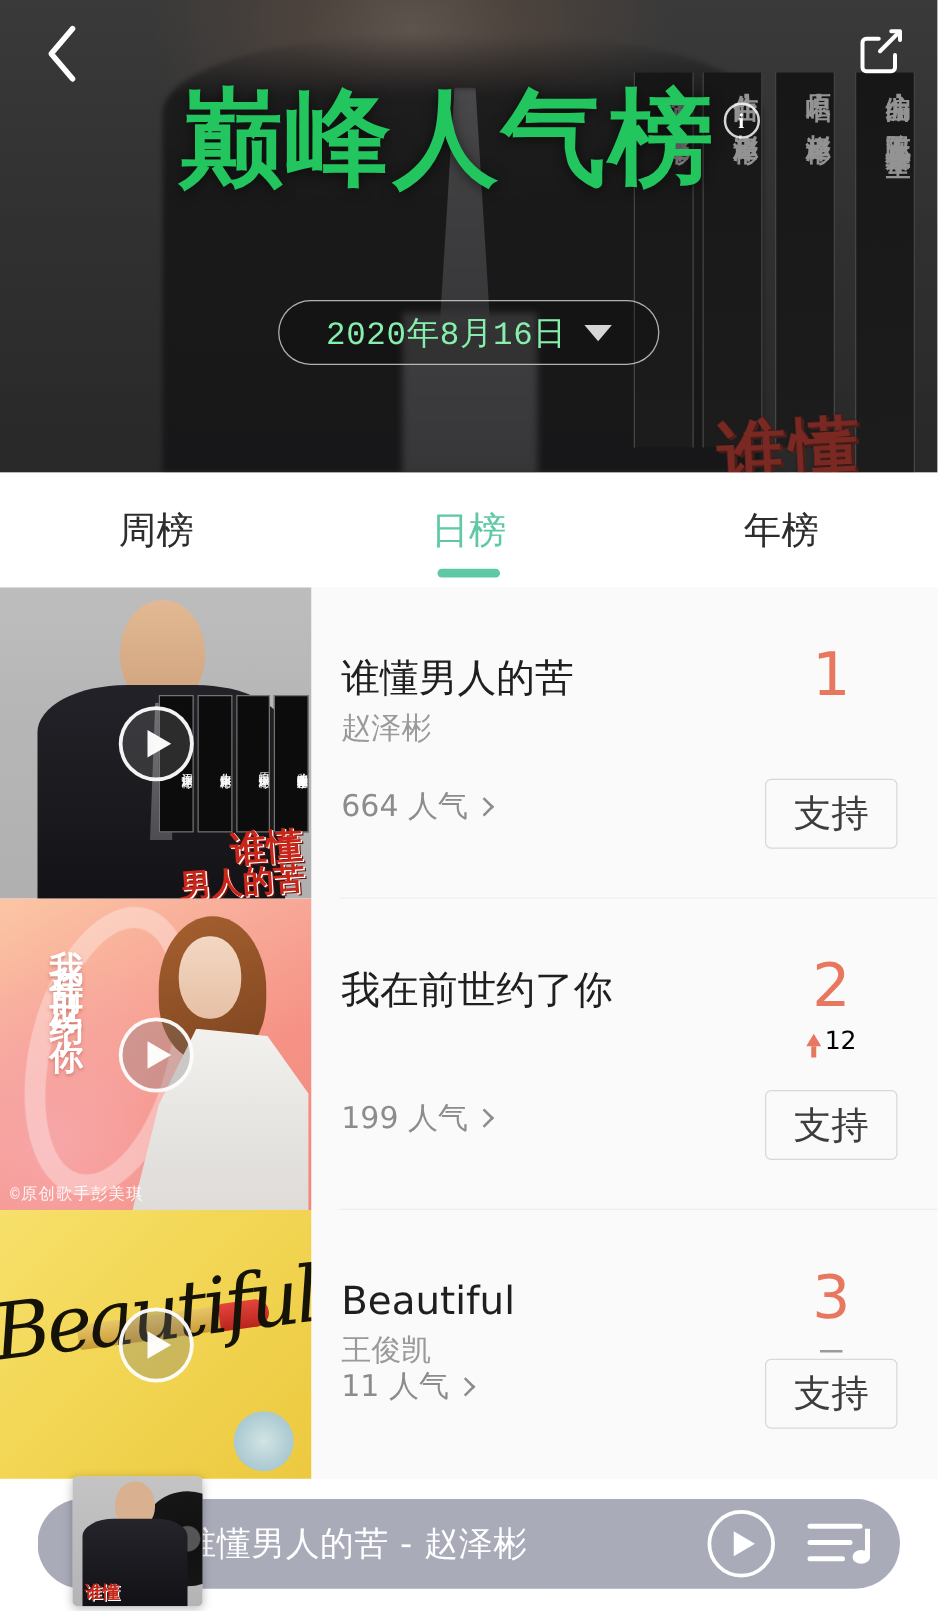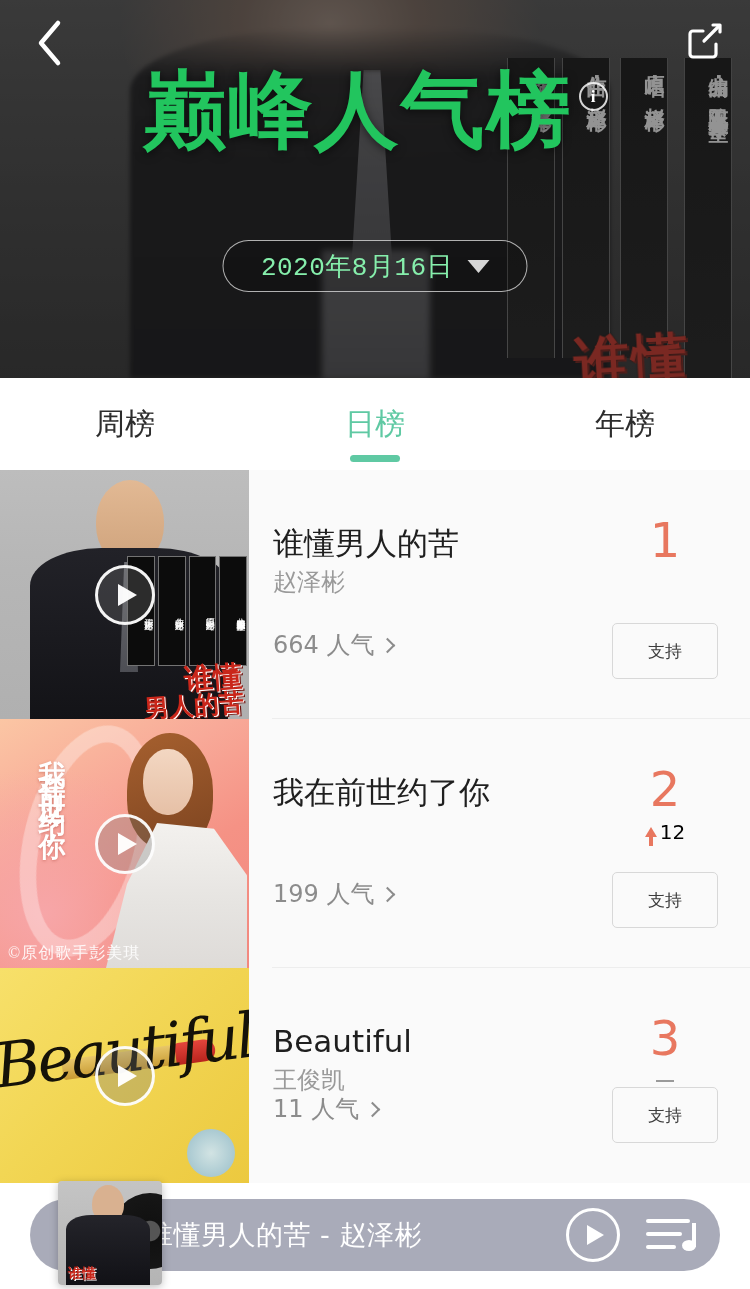--- a/index.html
+++ b/index.html
@@ -200,22 +200,22 @@
   .art2 .lady-face {
     position:absolute; right:56px; top:30px; width:50px; height:66px;
     background:linear-gradient(180deg,#f3d7c2,#e6c0a6); border-radius:48%;
   }
   .art2 .dress {
     position:absolute; right:2px; top:104px; width:150px; height:145px;
     background:linear-gradient(180deg,#f3f1ee 0%,#e6e4e1 55%,#dedbd8 100%);
     clip-path:polygon(40% 0,78% 4%,100% 36%,100% 100%,6% 100%,20% 42%);
   }
   .art2 .credit {
-    position:absolute; left:8px; bottom:4px; color:#fff; font-size:16px;
-    letter-spacing:1px; opacity:.9; font-family:Liberation Serif, serif;
+    position:absolute; left:8px; bottom:4px; color:#fff; font-size:13px;
+    letter-spacing:1px; opacity:.9; font-family:Liberation Mono, monospace;
   }
 
   
   .art3 { background:linear-gradient(135deg,#f7e06a 0%,#f2d654 45%,#ecc93f 100%); }
   .art3 .script {
     position:absolute; left:-6px; top:46px; width:262px;
     color:#151208; font-size:62px; font-style:italic;
     font-family:"DejaVu Serif",serif; letter-spacing:-3px;
     transform:rotate(-7deg); white-space:nowrap;
   }
@@ -278,21 +278,21 @@
     position:relative;
   }
   .arrow-up::after {
     content:""; position:absolute; left:-2px; top:10px; width:4px; height:9px;
     background:#e8775f;
   }
   .dash-flat { width:18px; height:2.5px; background:#9a9a9a; }
   .support-btn {
     position:absolute; bottom:40px; left:50%; transform:translateX(-50%);
     width:106px; height:56px; border:1px solid #d8d8d8; border-radius:5px;
-    background:#fafafa; color:#3d3d3d; font-size:17px;
+    background:#fafafa; color:#3d3d3d; font-size:30px;
     display:flex; align-items:center; justify-content:center; cursor:pointer;
     font-family:"DejaVu Sans",sans-serif;
   }
   .divider {
     position:absolute; left:272px; right:0; bottom:0; height:1px; background:#ededed;
   }
 
   
   .player {
     position:absolute; left:30px; bottom:18px; width:690px; height:72px;

